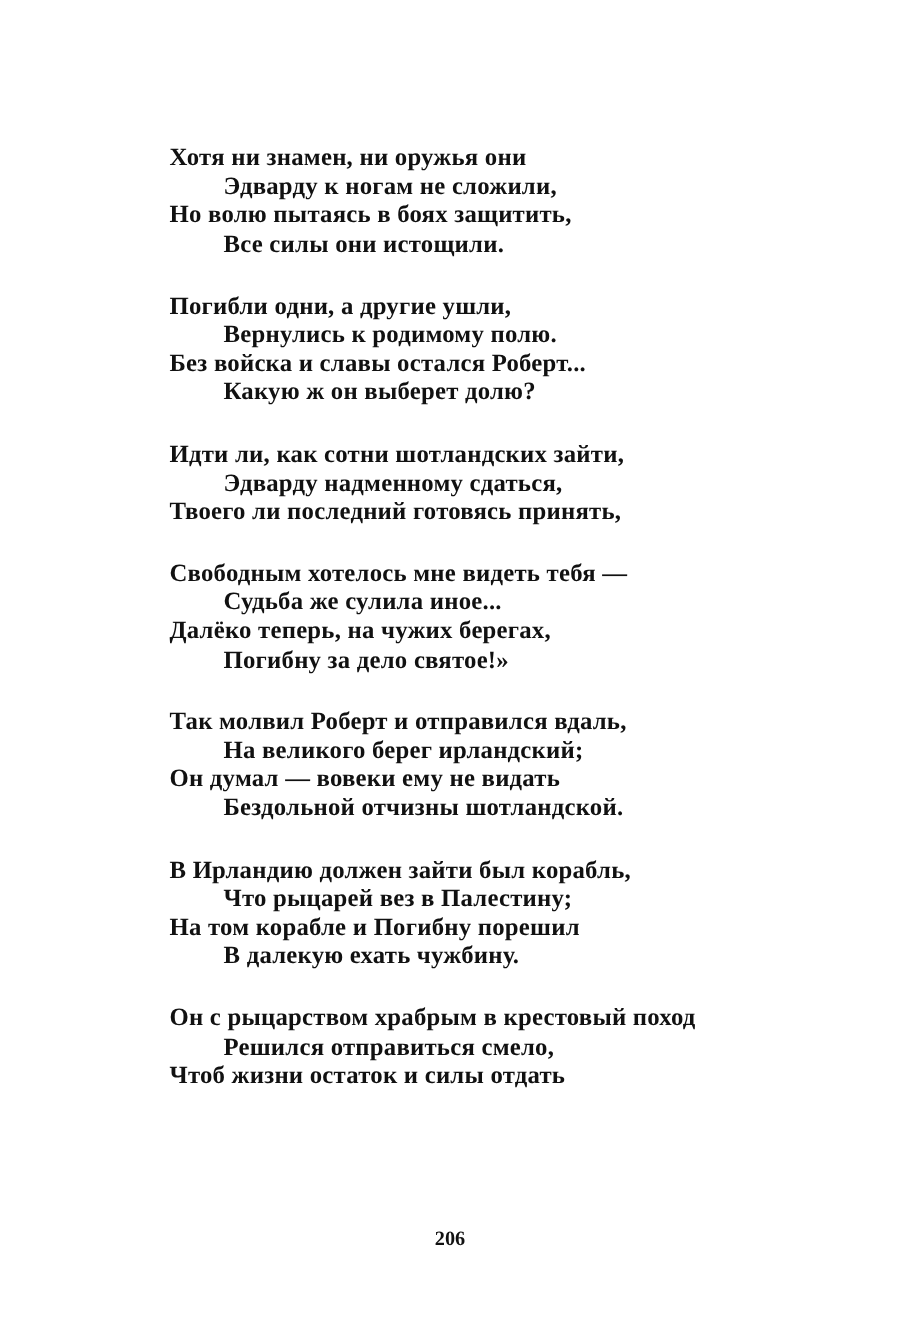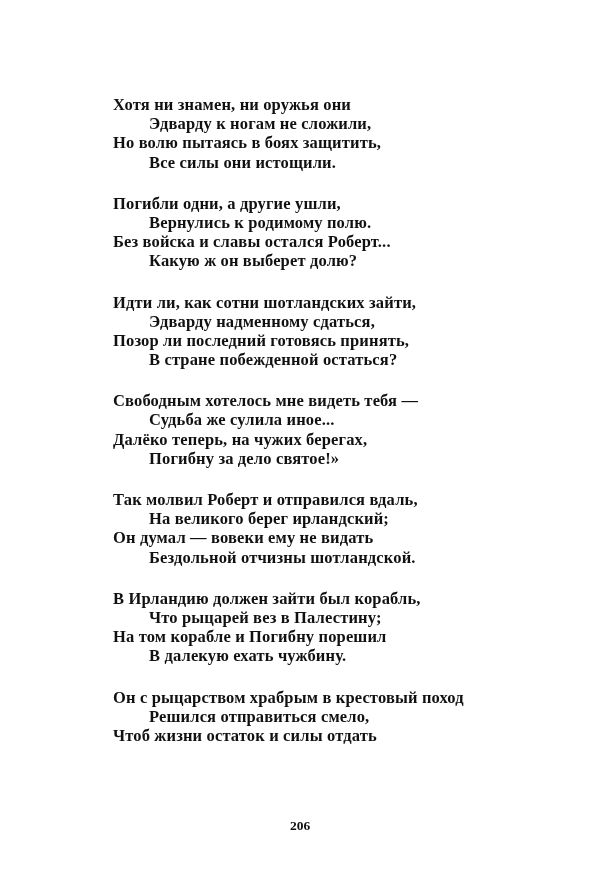--- a/index.html
+++ b/index.html
@@ -71,22 +71,21 @@
     <div class="stanza">
       <span class="line">Погибли одни, а другие ушли,</span>
       <span class="line indent">Вернулись к родимому полю.</span>
       <span class="line">Без войска и славы остался Роберт...</span>
       <span class="line indent">Какую ж он выберет долю?</span>
     </div>
 
     <div class="stanza">
       <span class="line">Идти ли, как сотни шотландских зайти,</span>
       <span class="line indent">Эдварду надменному сдаться,</span>
-      <span class="line">Позор ли последний готовясь принять,</span>
-      <span class="line indent">В стране побежденной остаться?</span>
+      <span class="line">Твоего ли последний готовясь принять,</span>
     </div>
 
 
     <div class="stanza">
       <span class="line">Свободным хотелось мне видеть тебя —</span>
       <span class="line indent">Судьба же сулила иное...</span>
       <span class="line">Далёко теперь, на чужих берегах,</span>
       <span class="line indent">Погибну за дело святое!»</span>
     </div>
 

